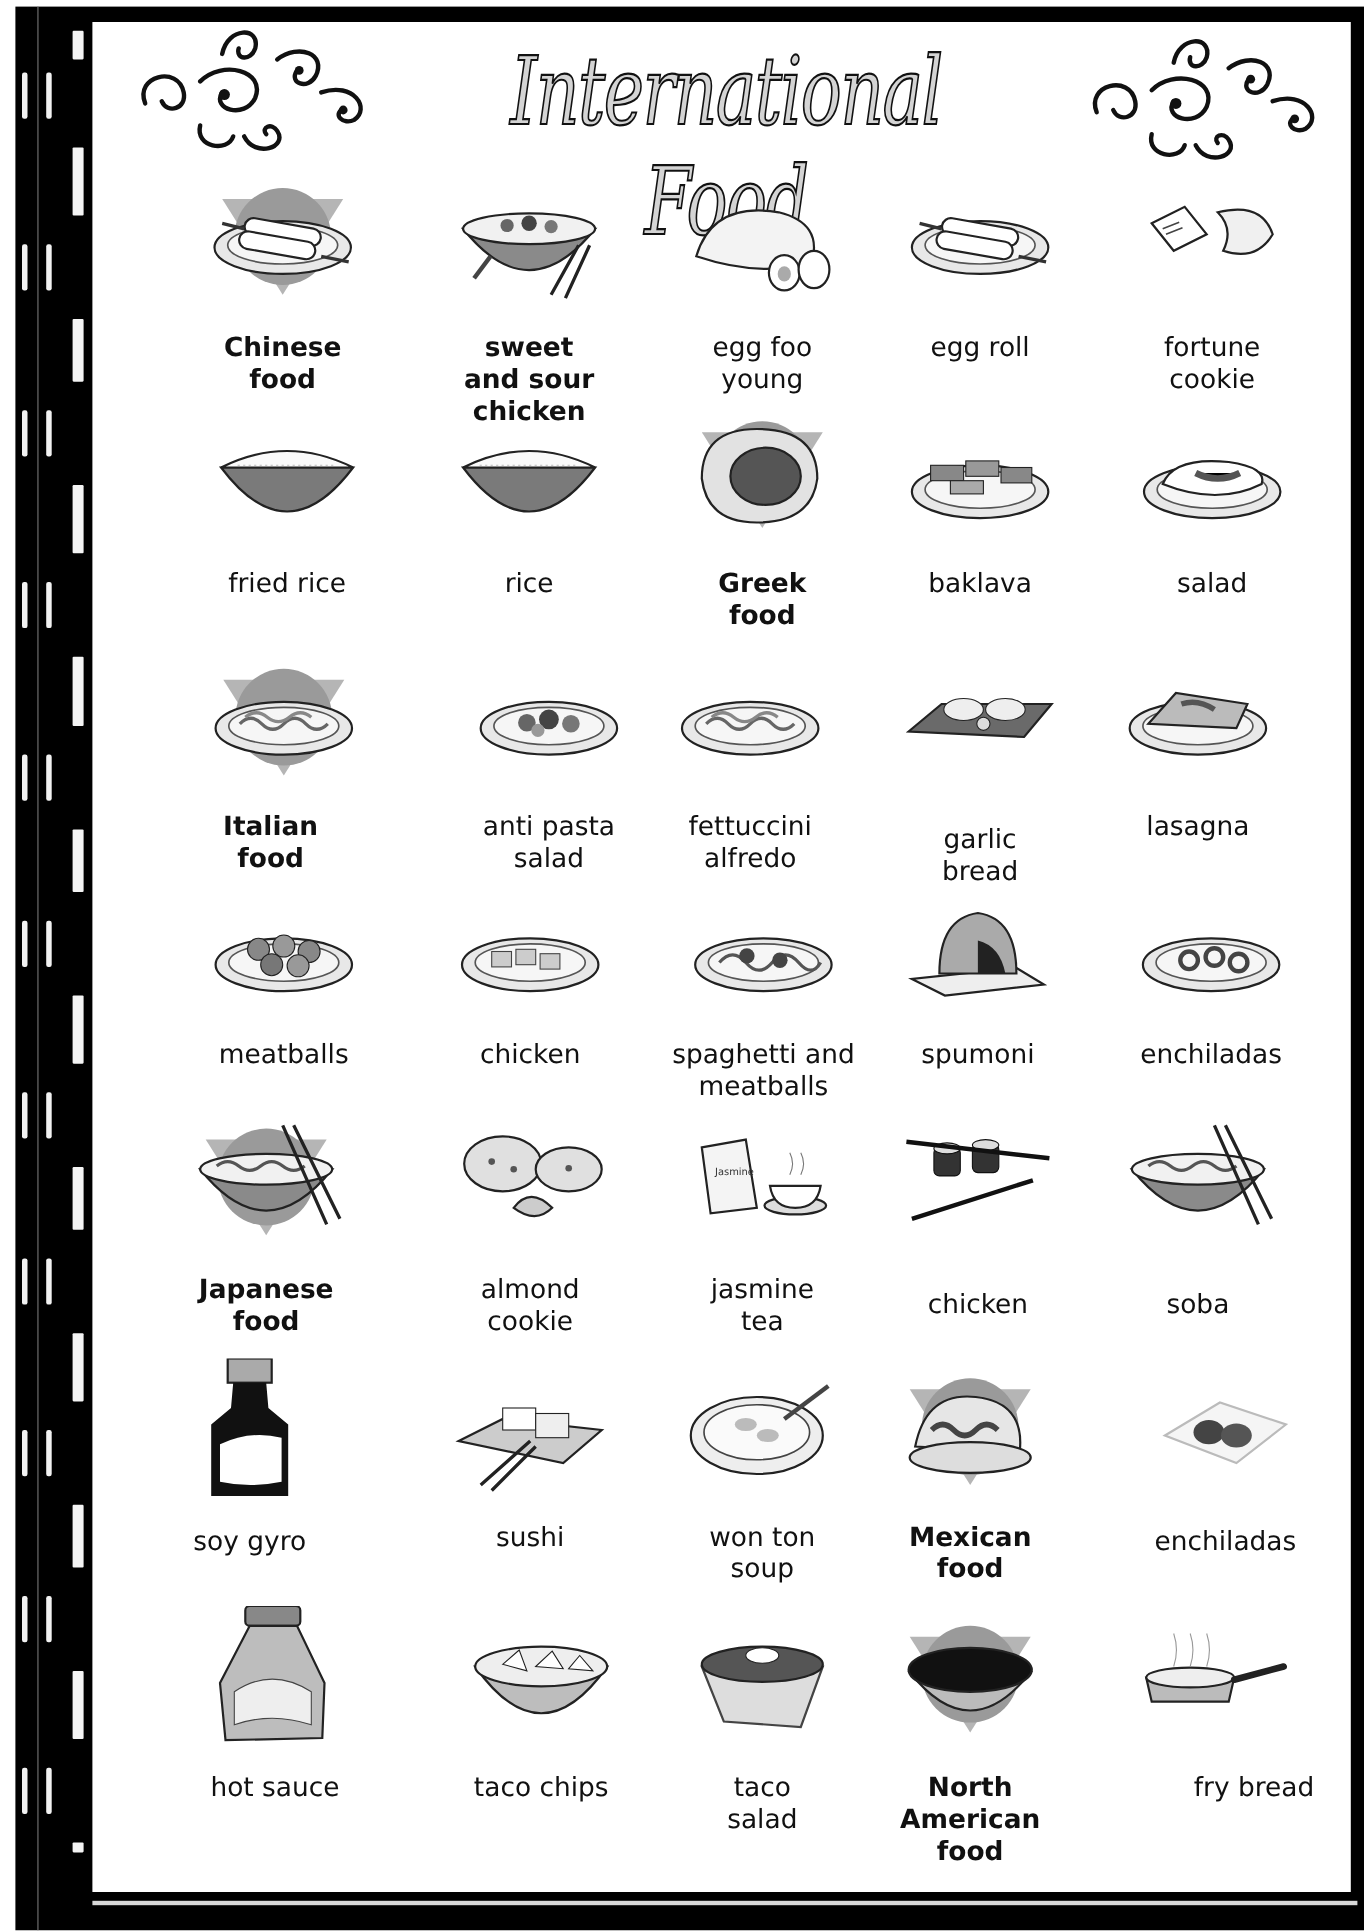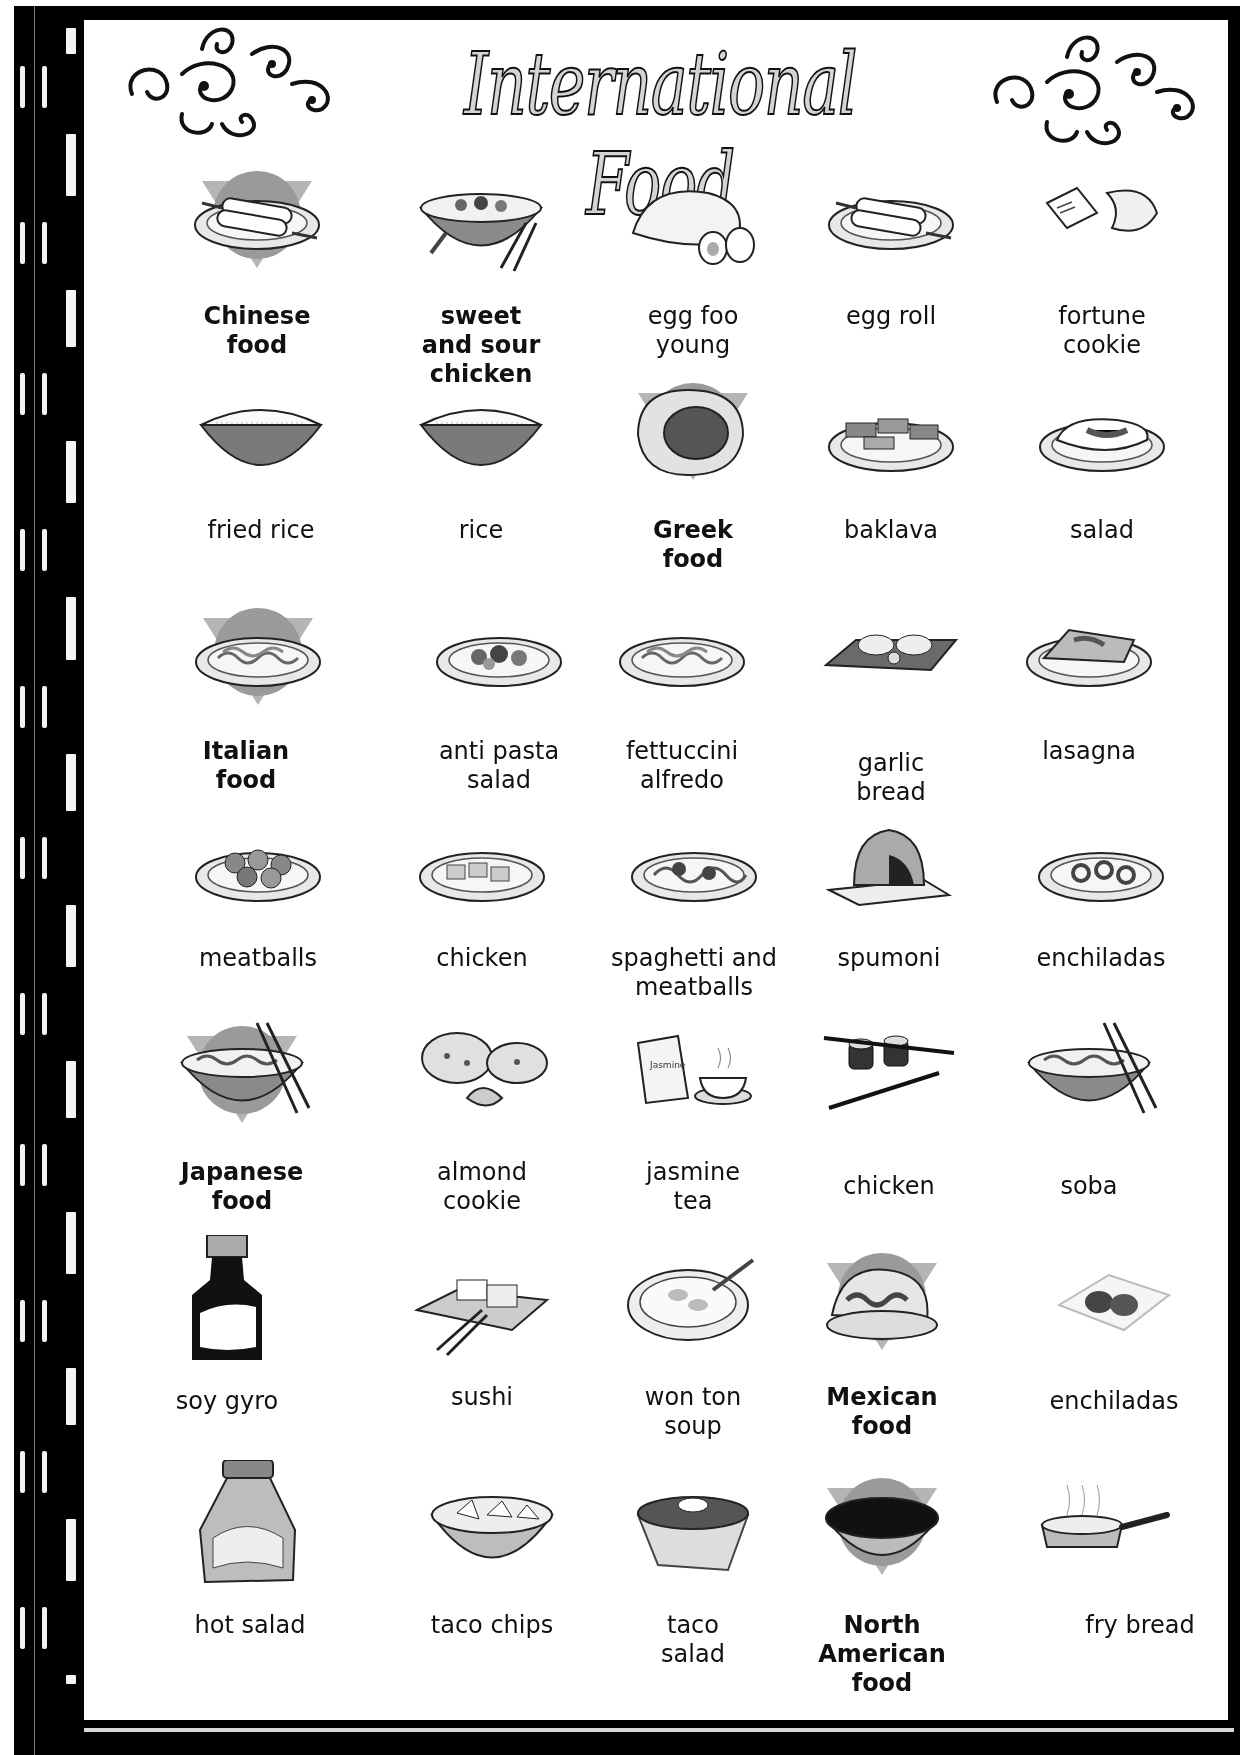--- a/index.html
+++ b/index.html
@@ -339,21 +339,21 @@
         <polygon points="20,55 70,25 130,45 85,80" fill="#f5f5f5" stroke="#bbb" stroke-width="2"></polygon>
         <ellipse cx="60" cy="52" rx="14" ry="11" fill="#444"></ellipse>
         <ellipse cx="85" cy="55" rx="14" ry="11" fill="#555"></ellipse>
       </svg></div>
     <div class="label" style="left: 1114px; top: 1387px;">enchiladas</div>
     <div class="icon" style="left: 250px; top: 1460px;"><svg width="150" height="125" viewBox="0 0 150 125">
         <rect x="48" y="0" width="50" height="18" rx="4" fill="#888" stroke="#222" stroke-width="2"></rect>
         <path d="M52 18 L95 18 L120 70 L118 120 L30 122 L25 70 Z" fill="#bdbdbd" stroke="#222" stroke-width="2"></path>
         <path d="M38 78 Q72 55 108 78 L108 108 Q72 96 38 108 Z" fill="#eee" stroke="#444"></path>
       </svg></div>
-    <div class="label" style="left: 250px; top: 1611px;">hot salad</div>
+    <div class="label" style="left: 250px; top: 1611px;">hot sauce</div>
     <div class="icon" style="left: 492px; top: 1475px;"><svg width="150" height="125" viewBox="0 0 150 125">
         <path d="M15 40 Q75 125 135 40 Z" fill="#bdbdbd" stroke="#222" stroke-width="2"></path>
         <ellipse cx="75" cy="40" rx="60" ry="18" fill="#eee" stroke="#222" stroke-width="2"></ellipse>
         <polygon points="40,38 55,25 62,44" fill="#fff" stroke="#222"></polygon>
         <polygon points="70,40 85,26 95,42" fill="#fff" stroke="#222"></polygon>
         <polygon points="100,42 110,30 122,44" fill="#fff" stroke="#222"></polygon>
       </svg></div>
     <div class="label" style="left: 492px; top: 1611px;">taco chips</div>
     <div class="icon" style="left: 693px; top: 1475px;"><svg width="150" height="125" viewBox="0 0 150 125">
         <path d="M20 40 L40 90 L110 95 L130 40 Z" fill="#ddd" stroke="#444" stroke-width="2"></path>

